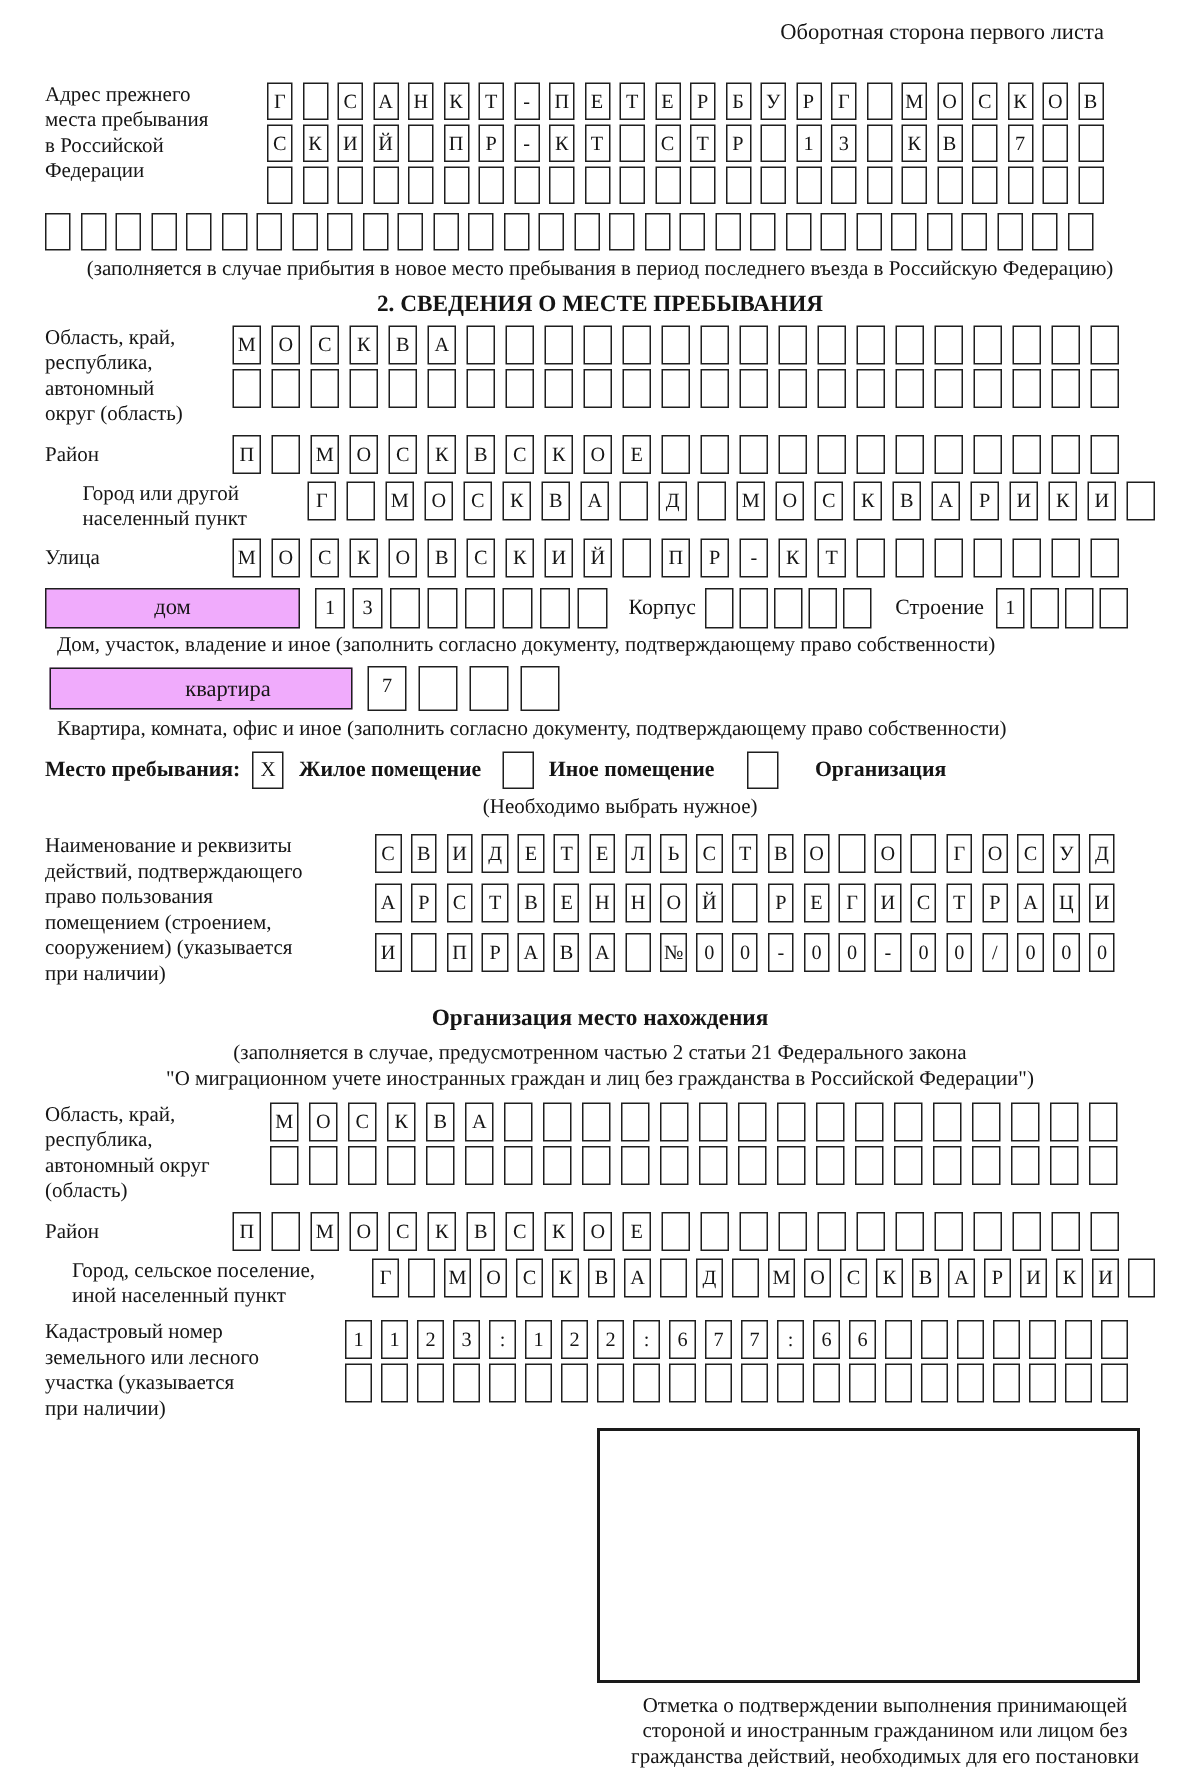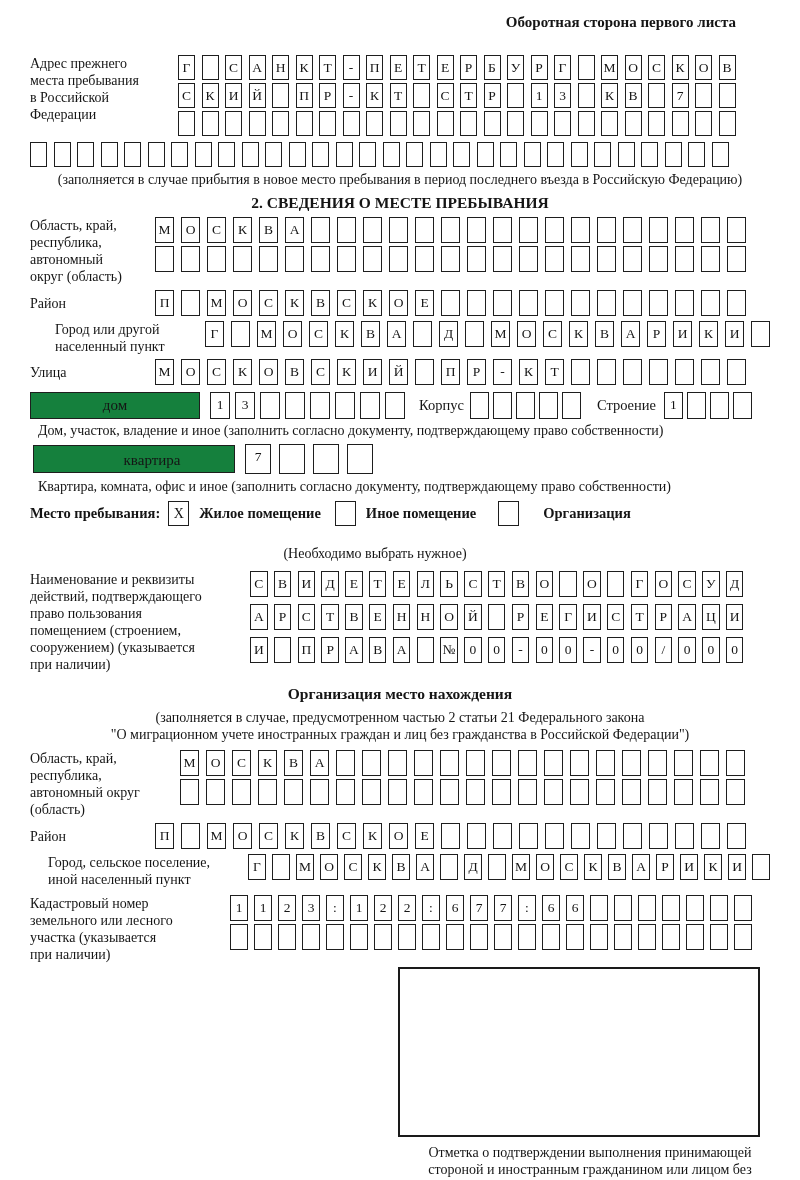--- a/index.html
+++ b/index.html
@@ -4,21 +4,21 @@
 <style>
   * { margin:0; padding:0; box-sizing:border-box; }
   html,body { background:#fff; }
   body {
     width:800px; height:1180px; overflow:hidden;
     font-family:"Liberation Serif","DejaVu Serif",serif;
     color:#151515;
   }
   .page { width:800px; height:1180px; padding:0 30px; position:relative; }
 
-  .header-note { text-align:right; font-size:15px; margin:14px 34px 0 0;font-weight:bold; }
+  .header-note { text-align:right; font-size:15px; margin:14px 34px 0 0; }
 
   .frow { display:flex; align-items:flex-start; }
   .lbl { font-size:14px; line-height:17px; flex-shrink:0; }
   .lbl-1line { padding-top:5px; }
 
   .cellrow { display:flex; gap:var(--g,7px); }
   .cell {
     width:var(--w,19px); height:var(--h,26px);
     border:1.6px solid #1e1e1e; background:#fff;
     text-align:center; font-size:13.5px; line-height:23px;
@@ -34,21 +34,21 @@
   .cg-small{ --w:19px;   --h:27px; --g:4px;   }
   .cg-apt  { --w:26px;   --h:30px; --g:8px;   }
   .cg-cad  { --w:18px;   --h:26px; --g:6px;   }
 
   .note-c { text-align:center; font-size:14px; line-height:17px; }
   .note-l { font-size:14px; line-height:17px; margin-left:8px; }
   .sec-title { text-align:center; font-weight:bold; font-size:15.5px; line-height:20px; }
 
   .widebox {
     border:1.8px solid #1e1e1e; text-align:center;
-    font-size:15px; flex-shrink:0; background:#15803d;
+    font-size:15px; flex-shrink:0; background:#f0abfc;
   }
   .house-box { width:170px; height:27px; line-height:25px; }
   .apt-box   { width:202px; height:28px; line-height:28px;padding-left:36px; }
   .inline-lbl { font-size:14.5px; line-height:27px; white-space:nowrap; }
 
   .chk {
     width:21px; height:25px; border:1.7px solid #1e1e1e;
     text-align:center; font-size:14px; line-height:23px; flex-shrink:0; background:#fff;
   }
   .stay-row { display:flex; align-items:center; font-size:14.5px; }
@@ -68,21 +68,21 @@
   .m-title2   { margin-top:5px; }
   .m-region1  { margin-top:4px; }
   .m-district { margin-top:5px; }
   .m-city     { margin-top:5px;justify-content:flex-end; }
   .m-street   { margin-top:4px; }
   .m-house    { margin-top:7px; }
   .m-hnote    { margin-top:3px; }
   .m-apt      { margin-top:5px; }
   .m-anote    { margin-top:4px; }
   .m-stay     { margin-top:6px; }
-  .m-staynote { margin-top:19px; margin-left:215px; text-align:center; }
+  .m-staynote { margin-top:4px; margin-left:215px; text-align:right; }
   .m-doc      { margin-top:9px; }
   .m-fact     { margin-top:11px; }
   .m-factnote { margin-top:5px; }
   .m-region2  { margin-top:7px; }
   .m-cad      { margin-top:7px; }
   .m-stamp    { margin-top:4px; }
   .m-caption  { margin-top:7px; }
   .doc-cells > .cellrow { margin-bottom:7px; }
 </style>
 </head>

